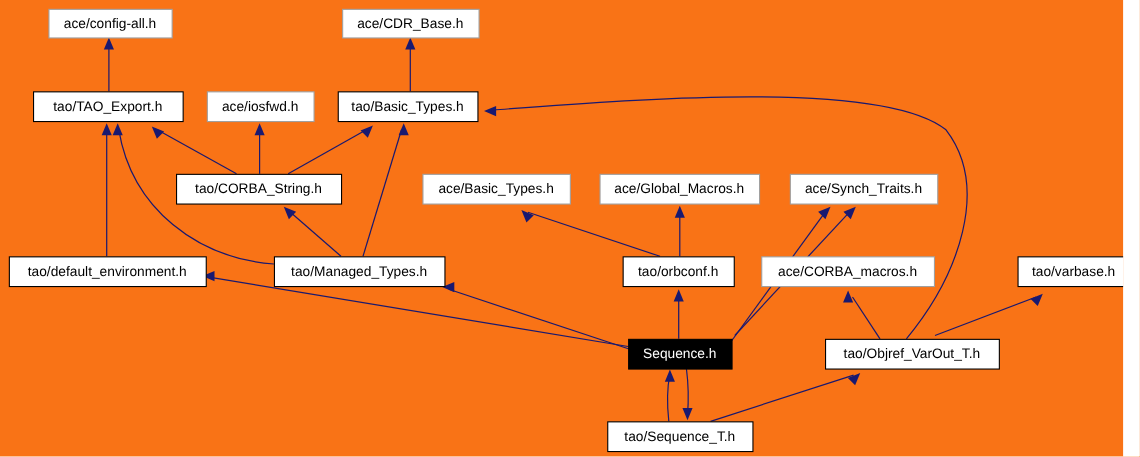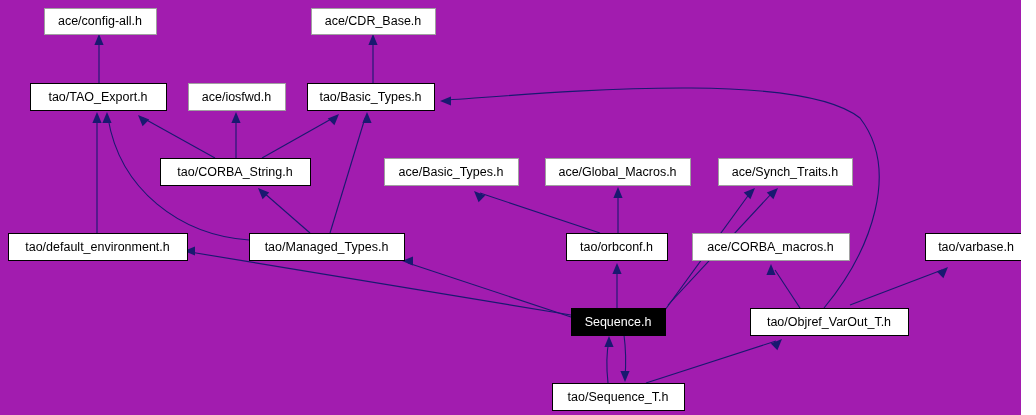--- a/index.html
+++ b/index.html
@@ -1,17 +1,17 @@
 <!DOCTYPE html>
 <html><head>
 <meta charset="utf-8">
 <style>
   html,body{margin:0;padding:0;background:#ffffff;}
   body{font-family:"Liberation Sans",sans-serif;}
-  #graph-root{position:relative;width:1021px;height:415px;background:#a21caf;overflow:hidden;}
+  #graph-root{position:relative;width:1021px;height:415px;background:#f97316;overflow:hidden;}
   svg.graph{position:absolute;left:0;top:0;width:1036px;height:415px;display:block;}
   .node-rect{fill:#ffffff;}
   .node-rect.ext{stroke:#a0a0a0;stroke-width:1;}
   .node-rect.int{stroke:#000000;stroke-width:1;}
   .node-rect.cur{fill:#000000;stroke:#000000;stroke-width:1;}
   .node-label{font-family:"Liberation Sans",sans-serif;font-size:12.5px;fill:#000000;
               text-anchor:middle;dominant-baseline:middle;white-space:pre;}
   .node-label.cur-label{fill:#ffffff;}
   .edge{fill:none;stroke:#191970;stroke-width:1.1;}
   .arrow{fill:#191970;stroke:none;}

